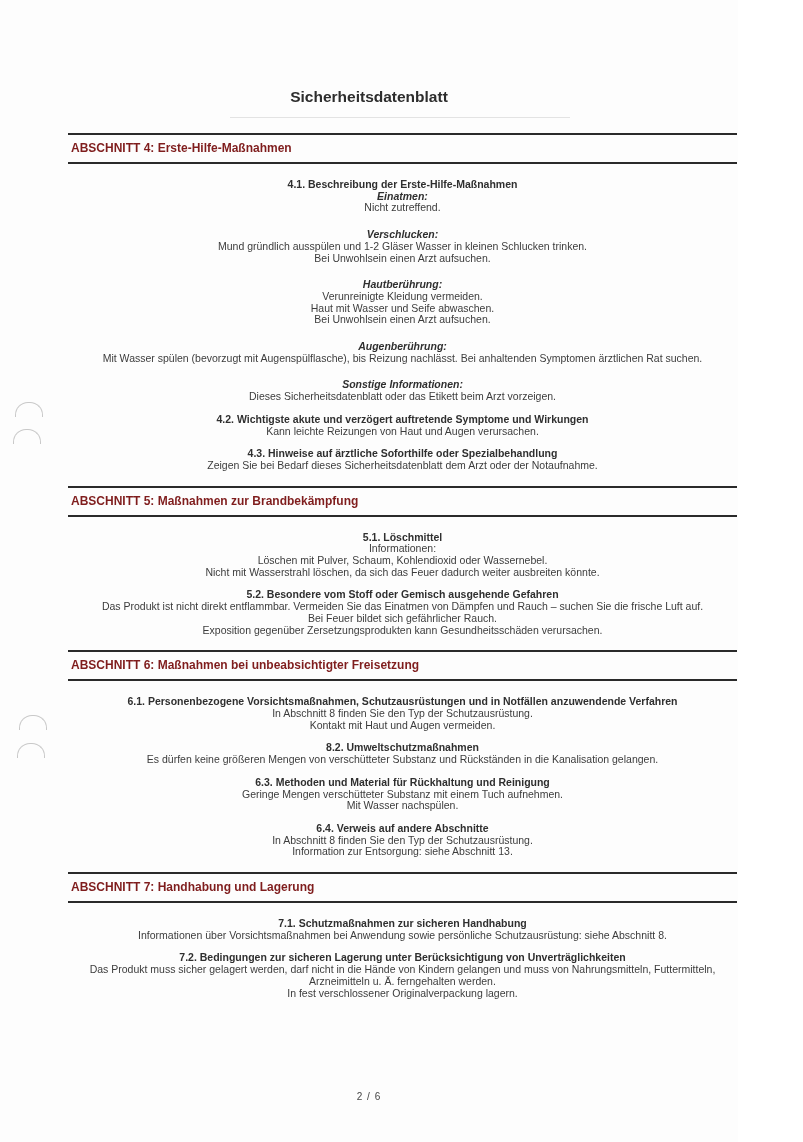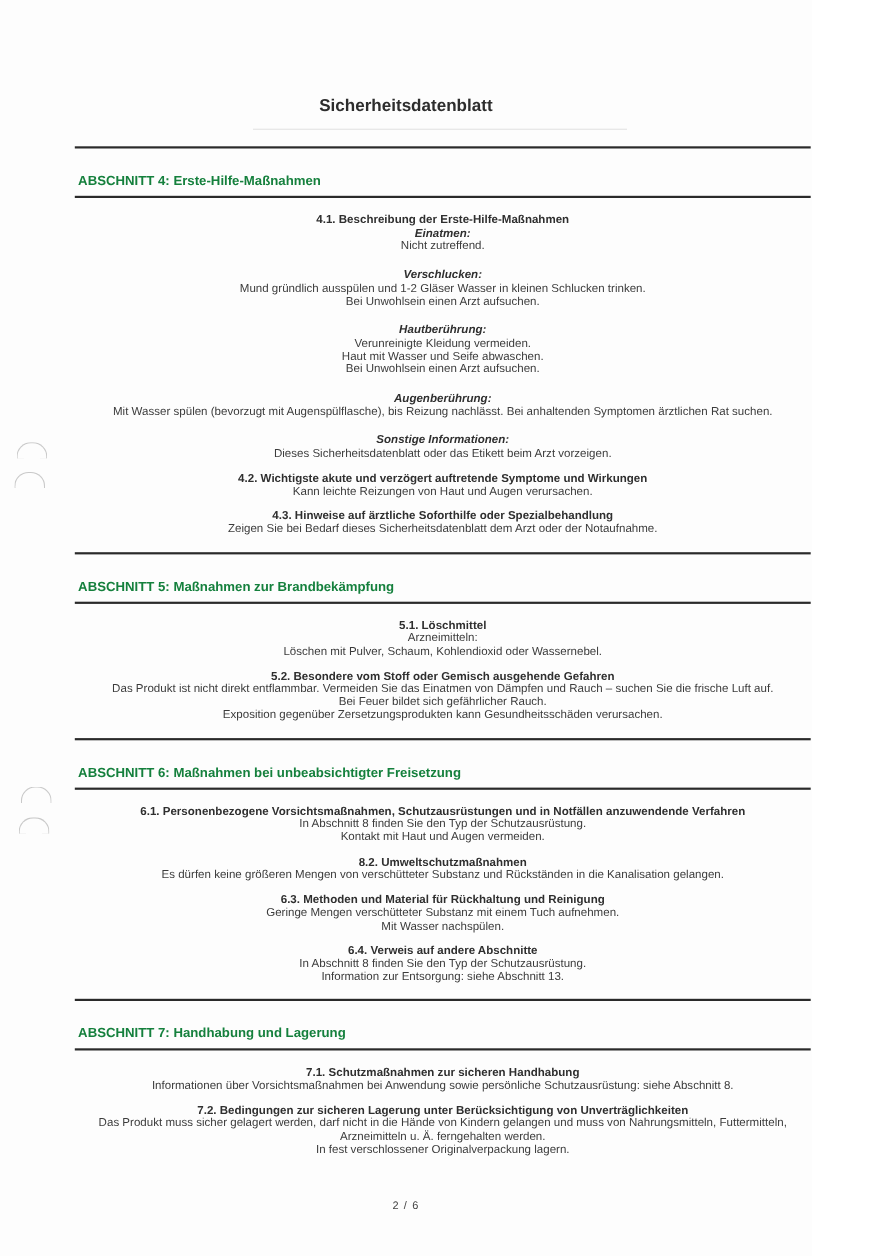--- a/index.html
+++ b/index.html
@@ -37,24 +37,24 @@
     position: absolute;
     left: 68px;
     top: 133px;
     width: 669px;
     color: #3c3c3c;
   }
   .section-bar {
     margin-top: 14px;
     border-top: 2px solid #2a2a2a;
     border-bottom: 2px solid #2a2a2a;
-    padding: 22px 0 7px 3px;
+    padding: 6px 0 7px 3px;
     font-size: 12px;
     font-weight: bold;
-    color: #15803d;
+    color: #7f1d1d;
   }
   .section:first-child .section-bar { margin-top: 0; }
   .para { margin-top: 15px; text-align: center; }
   .para.head-para { margin-top: 11px; }
   .section-body .para:first-child { margin-top: 15px; }
   .line {
     font-size: 10.5px;
     line-height: 11.7px;
     white-space: nowrap;
     color: #3c3c3c;
@@ -145,22 +145,23 @@
         </div>
   </section>
 
   <section class="section">
     <div class="section-bar">
       <span>ABSCHNITT 5: Maßnahmen zur Brandbekämpfung</span>
     </div>
     <div class="section-body">
           <div class="para head-para">
             <div class="line b">5.1. Löschmittel</div>
-            <div class="line">Arzneimitteln:</div>
+            <div class="line">Informationen:</div>
             <div class="line">Löschen mit Pulver, Schaum, Kohlendioxid oder Wassernebel.</div>
+            <div class="line">Nicht mit Wasserstrahl löschen, da sich das Feuer dadurch weiter ausbreiten könnte.</div>
           </div>
           <div class="para head-para">
             <div class="line b">5.2. Besondere vom Stoff oder Gemisch ausgehende Gefahren</div>
             <div class="line">Das Produkt ist nicht direkt entflammbar. Vermeiden Sie das Einatmen von Dämpfen und Rauch – suchen Sie die frische Luft auf.</div>
             <div class="line">Bei Feuer bildet sich gefährlicher Rauch.</div>
             <div class="line">Exposition gegenüber Zersetzungsprodukten kann Gesundheitsschäden verursachen.</div>
           </div>
         </div>
   </section>
 

